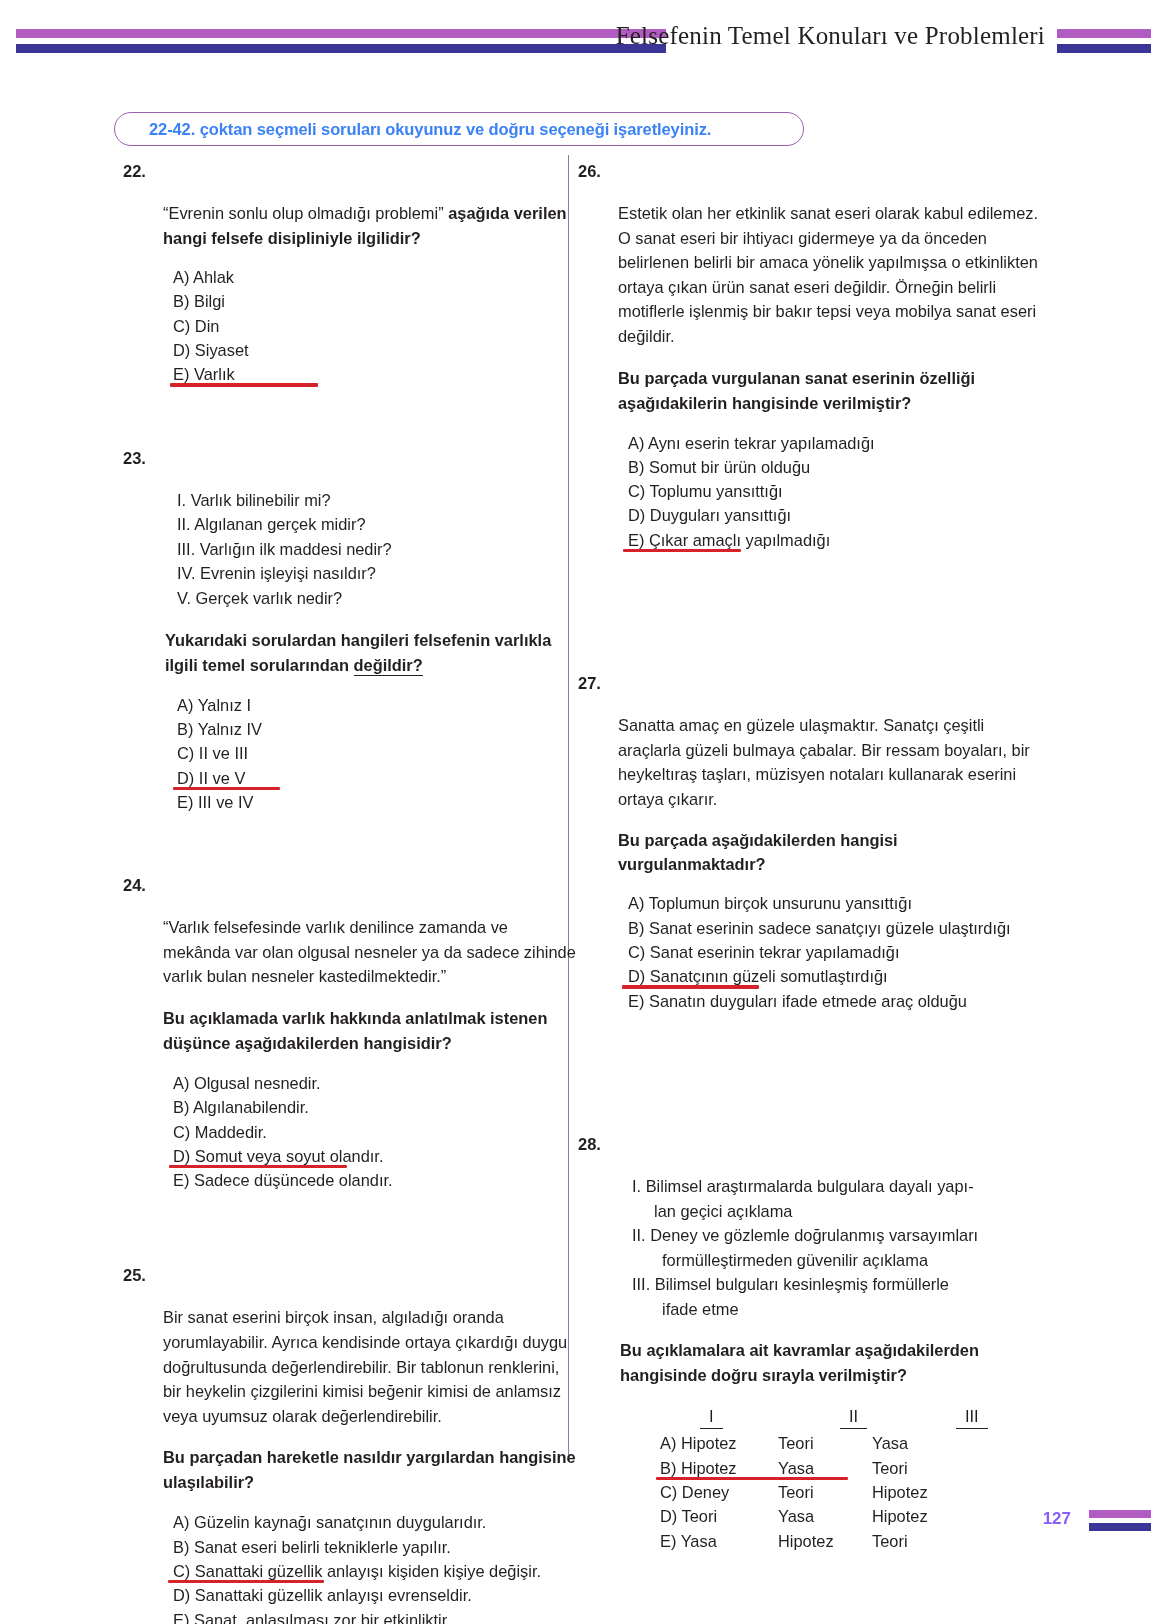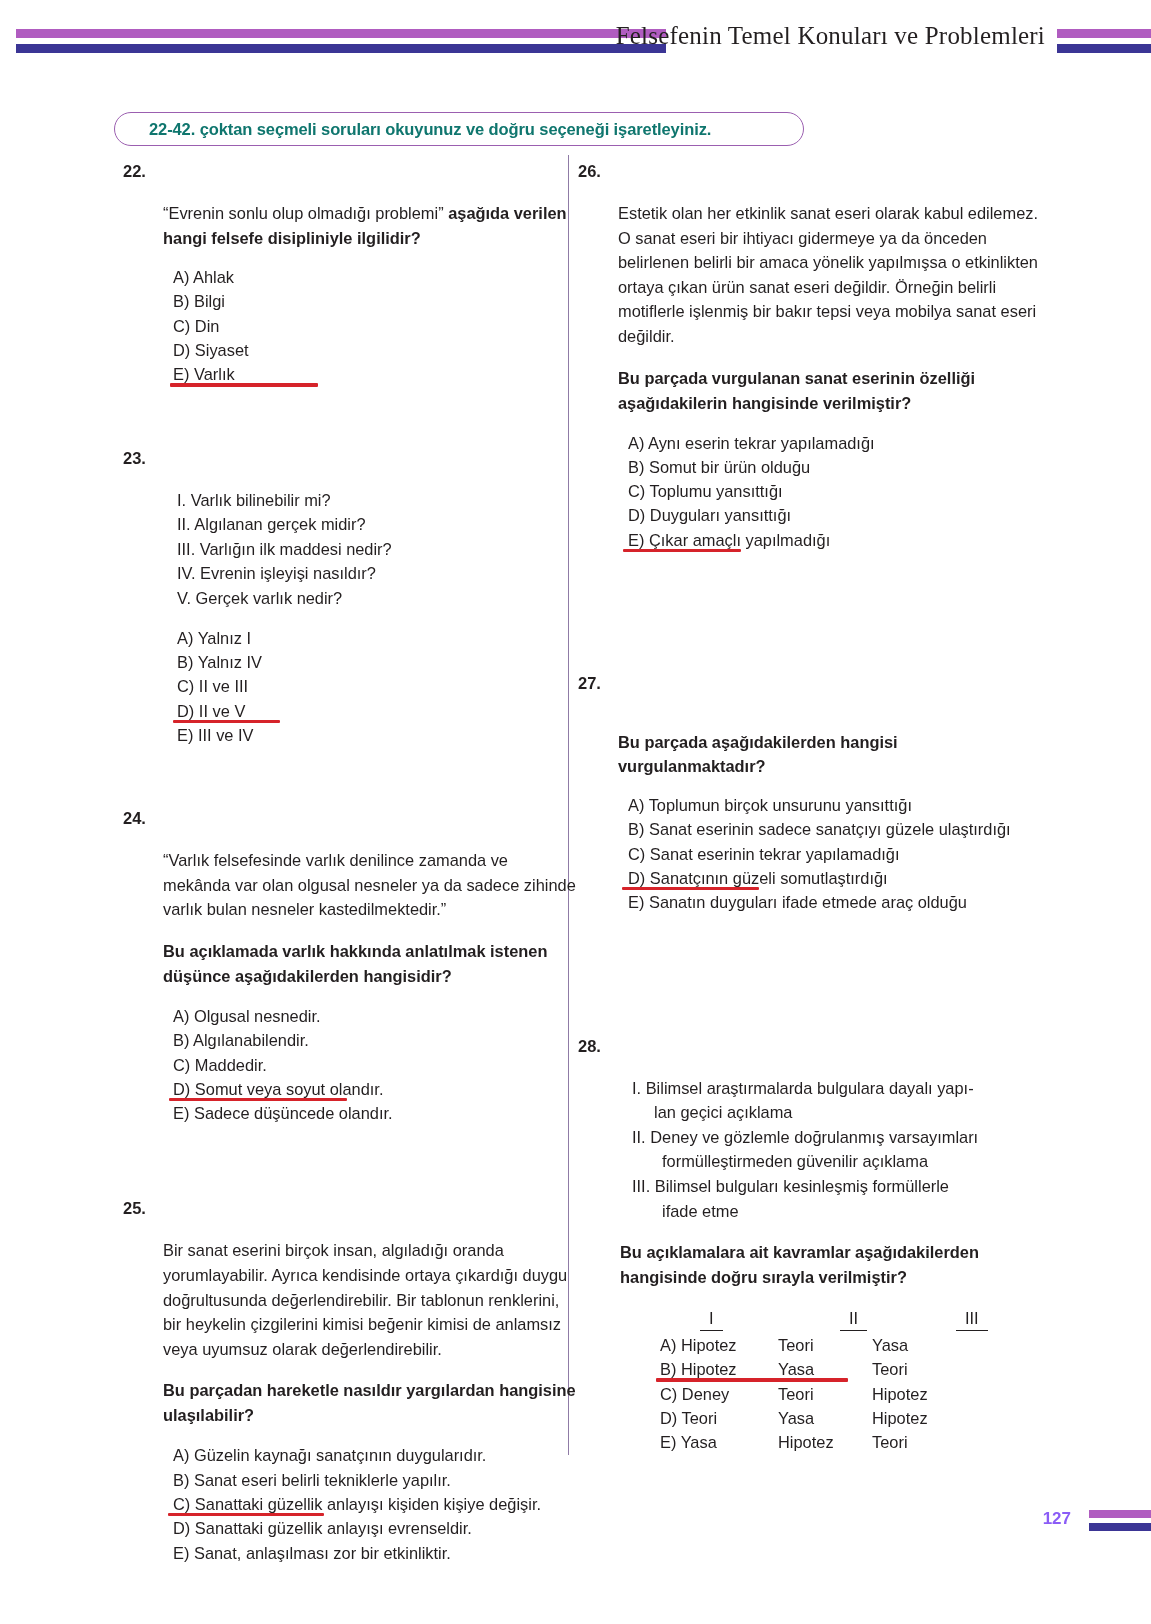--- a/index.html
+++ b/index.html
@@ -52,21 +52,21 @@
     border: 1.6px solid #9b5fb0;
     border-radius: 18px;
     box-sizing: border-box;
     display: flex;
     align-items: center;
     padding-left: 34px;
   }
   .instruction-pill span {
     font-size: 16.5px;
     font-weight: bold;
-    color: #0f766e;
+    color: #3b82f6;
     letter-spacing: -0.1px;
   }
 
   
   .col {
     position: absolute;
     top: 158px;
   }
   .col-left  { left: 123px; width: 455px; }
   .col-right { left: 578px; width: 460px; }
@@ -252,20 +252,21 @@
   <div class="q">
     <div class="q-num w-wide">23.</div>
     <div class="q-body">
       <div class="roman-list">
         <span class="ri">I. Varlık bilinebilir mi?</span>
         <span class="ri">II. Algılanan gerçek midir?</span>
         <span class="ri">III. Varlığın ilk maddesi nedir?</span>
         <span class="ri">IV. Evrenin işleyişi nasıldır?</span>
         <span class="ri">V. Gerçek varlık nedir?</span>
       </div>
+      <div class="prompt" style="margin-left:-12px;"><span>Yukarıdaki sorulardan hangileri felsefenin varlıkla ilgili temel sorularından </span><span class="u-line">değildir?</span></div>
       <div class="options" style="padding-left:0px;">
         <div class="opt"><span class="otext">A) Yalnız I</span></div>
         <div class="opt"><span class="otext">B) Yalnız IV</span></div>
         <div class="opt"><span class="otext">C) II ve III</span></div>
         <div class="opt"><span class="otext">D) II ve V</span><span class="mark" style="width:107px;left:-4px;bottom:0px;"></span></div>
         <div class="opt"><span class="otext">E)  III ve IV</span></div>
       </div>
     </div>
   </div>
 
@@ -320,20 +321,21 @@
         <div class="opt"><span class="otext">E) Çıkar amaçlı yapılmadığı</span><span class="mark" style="width:118px;left:-5px;bottom:0px;"></span></div>
       </div>
     </div>
   </div>
 
   <div class="spacer-118"></div>
 
   <div class="q">
     <div class="q-num w-narrow">27.</div>
     <div class="q-body">
+      <div class="stem">Sanatta amaç en güzele ulaşmaktır. Sanatçı çeşitli araçlarla güzeli bulmaya çabalar. Bir ressam boyaları, bir heykeltıraş taşları, müzisyen notaları kullanarak eserini ortaya çıkarır.</div>
       <div class="prompt loose">Bu parçada aşağıdakilerden hangisi vurgulanmaktadır?</div>
       <div class="options">
         <div class="opt"><span class="otext">A) Toplumun birçok unsurunu yansıttığı</span></div>
         <div class="opt"><span class="otext">B) Sanat eserinin sadece sanatçıyı güzele ulaştırdığı</span></div>
         <div class="opt"><span class="otext">C) Sanat eserinin tekrar yapılamadığı</span></div>
         <div class="opt"><span class="otext">D) Sanatçının güzeli somutlaştırdığı</span><span class="mark" style="width:137px;left:-6px;bottom:0px;"></span></div>
         <div class="opt"><span class="otext">E) Sanatın duyguları ifade etmede araç olduğu</span></div>
       </div>
     </div>
   </div>

